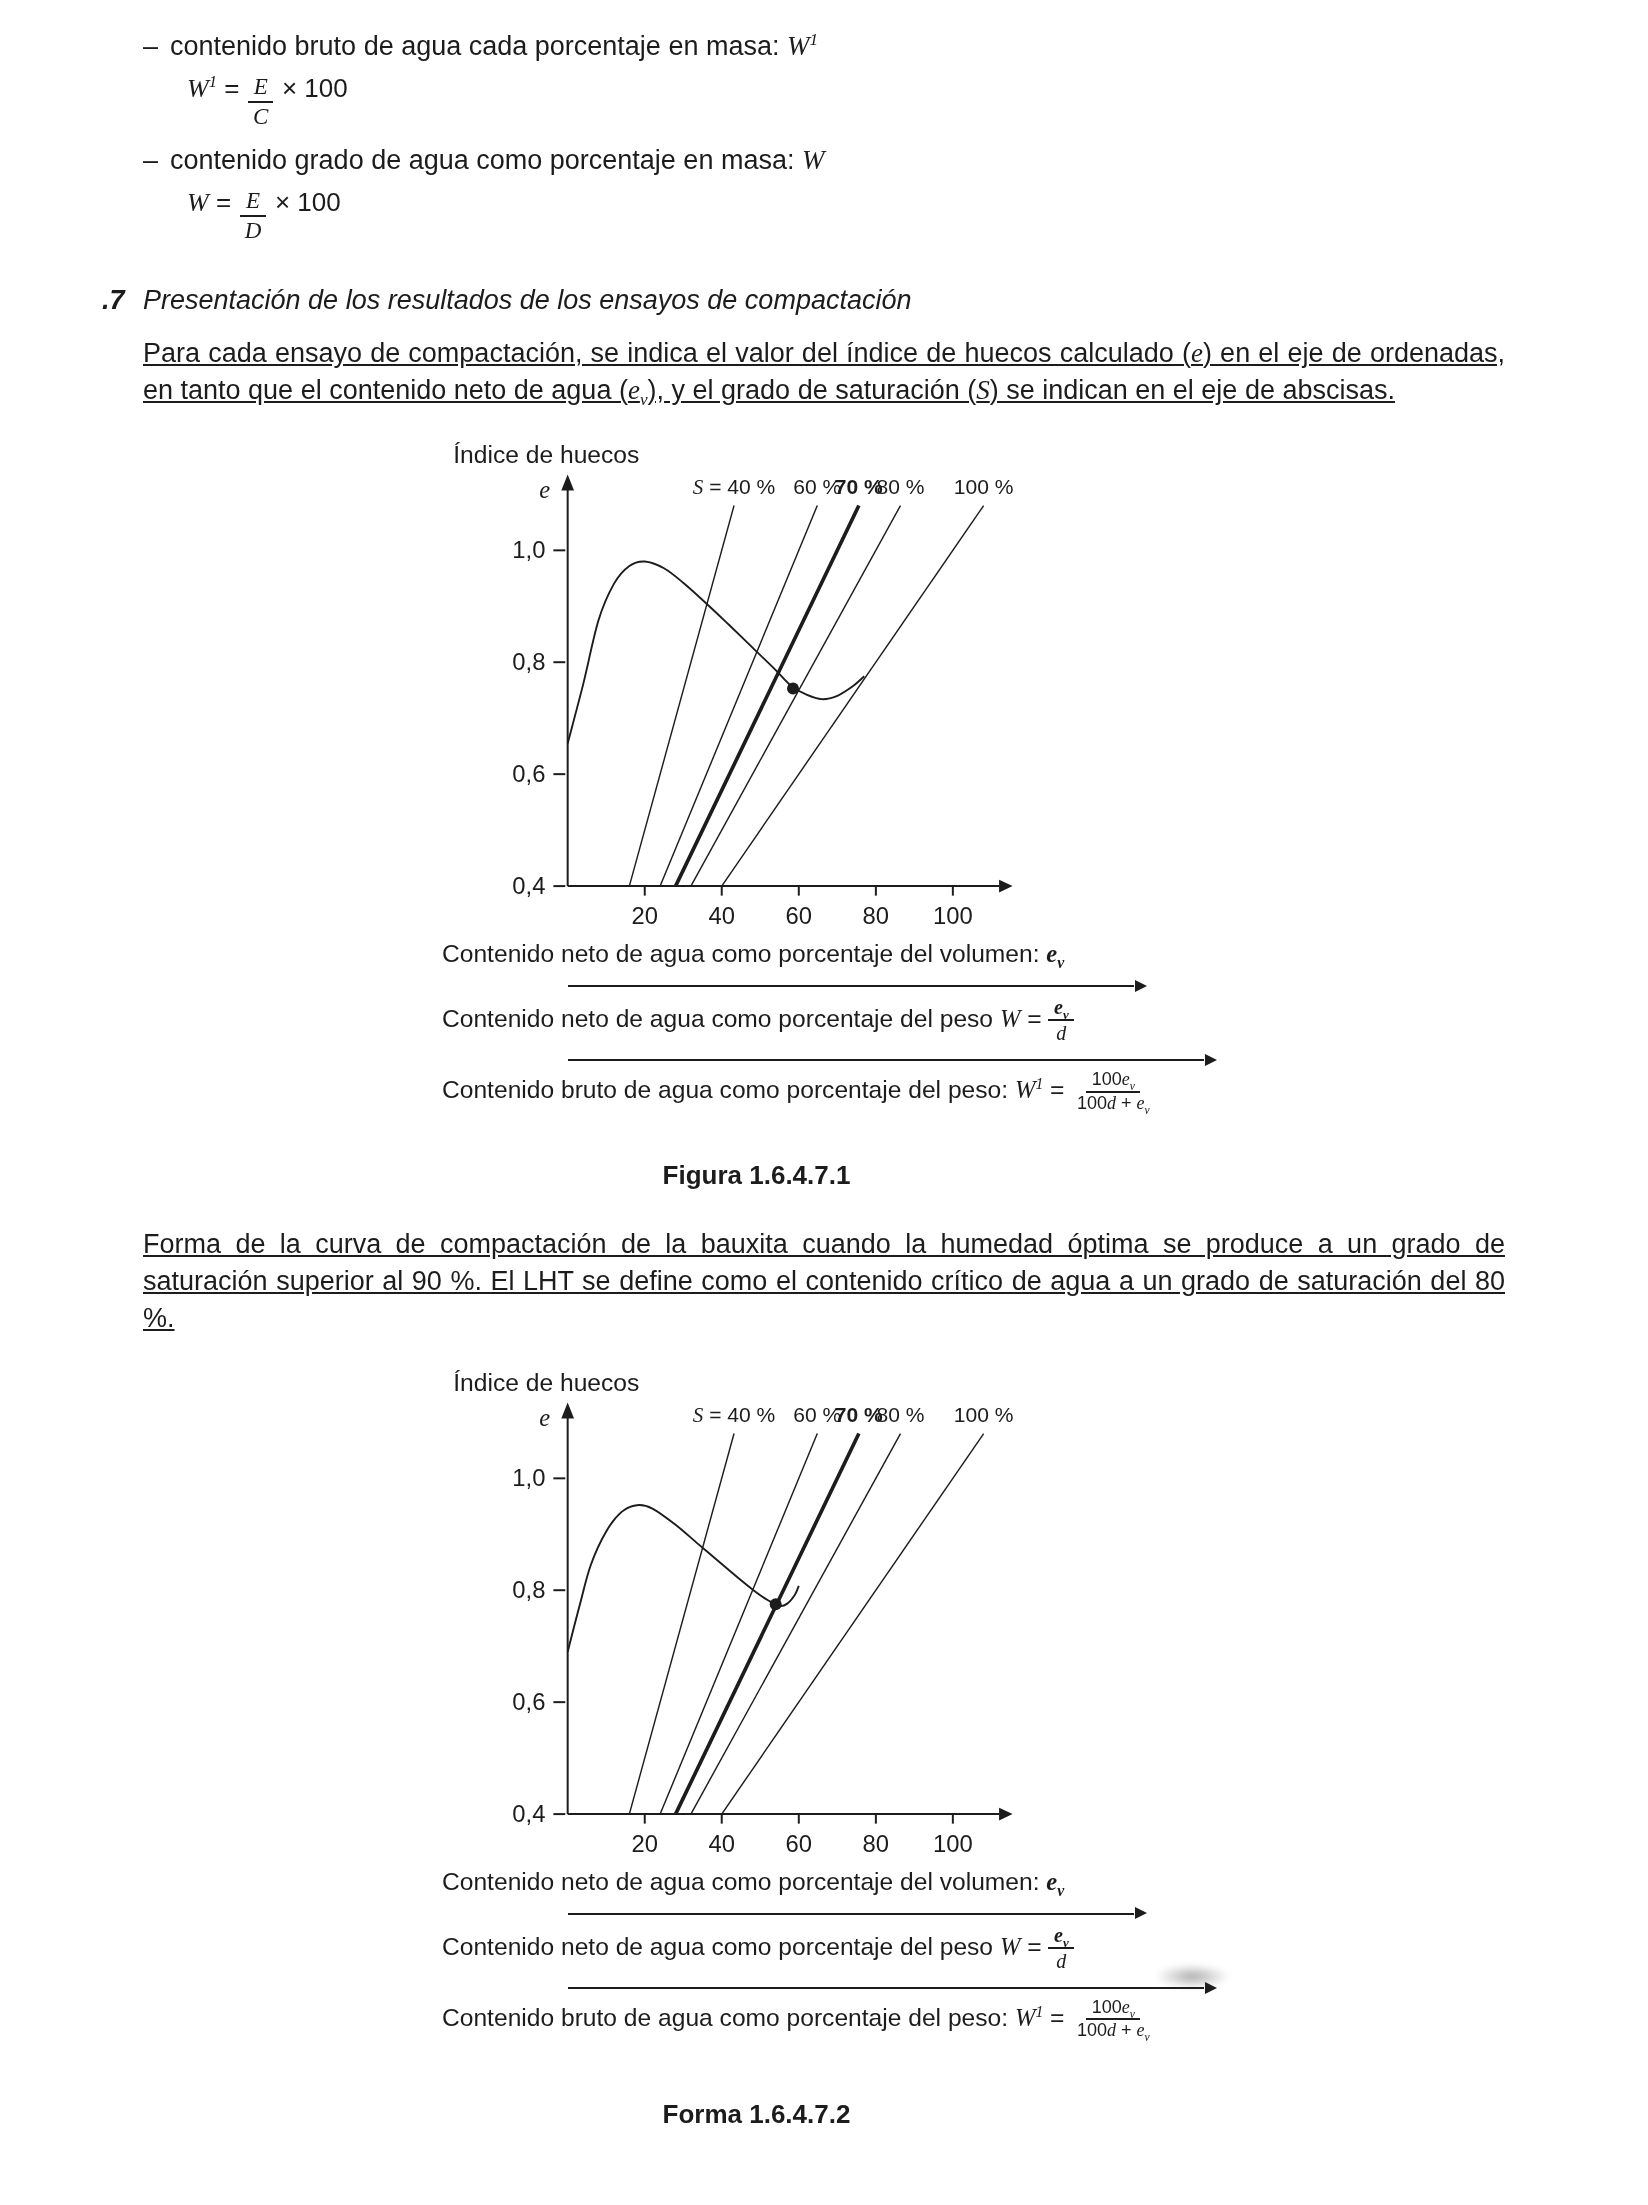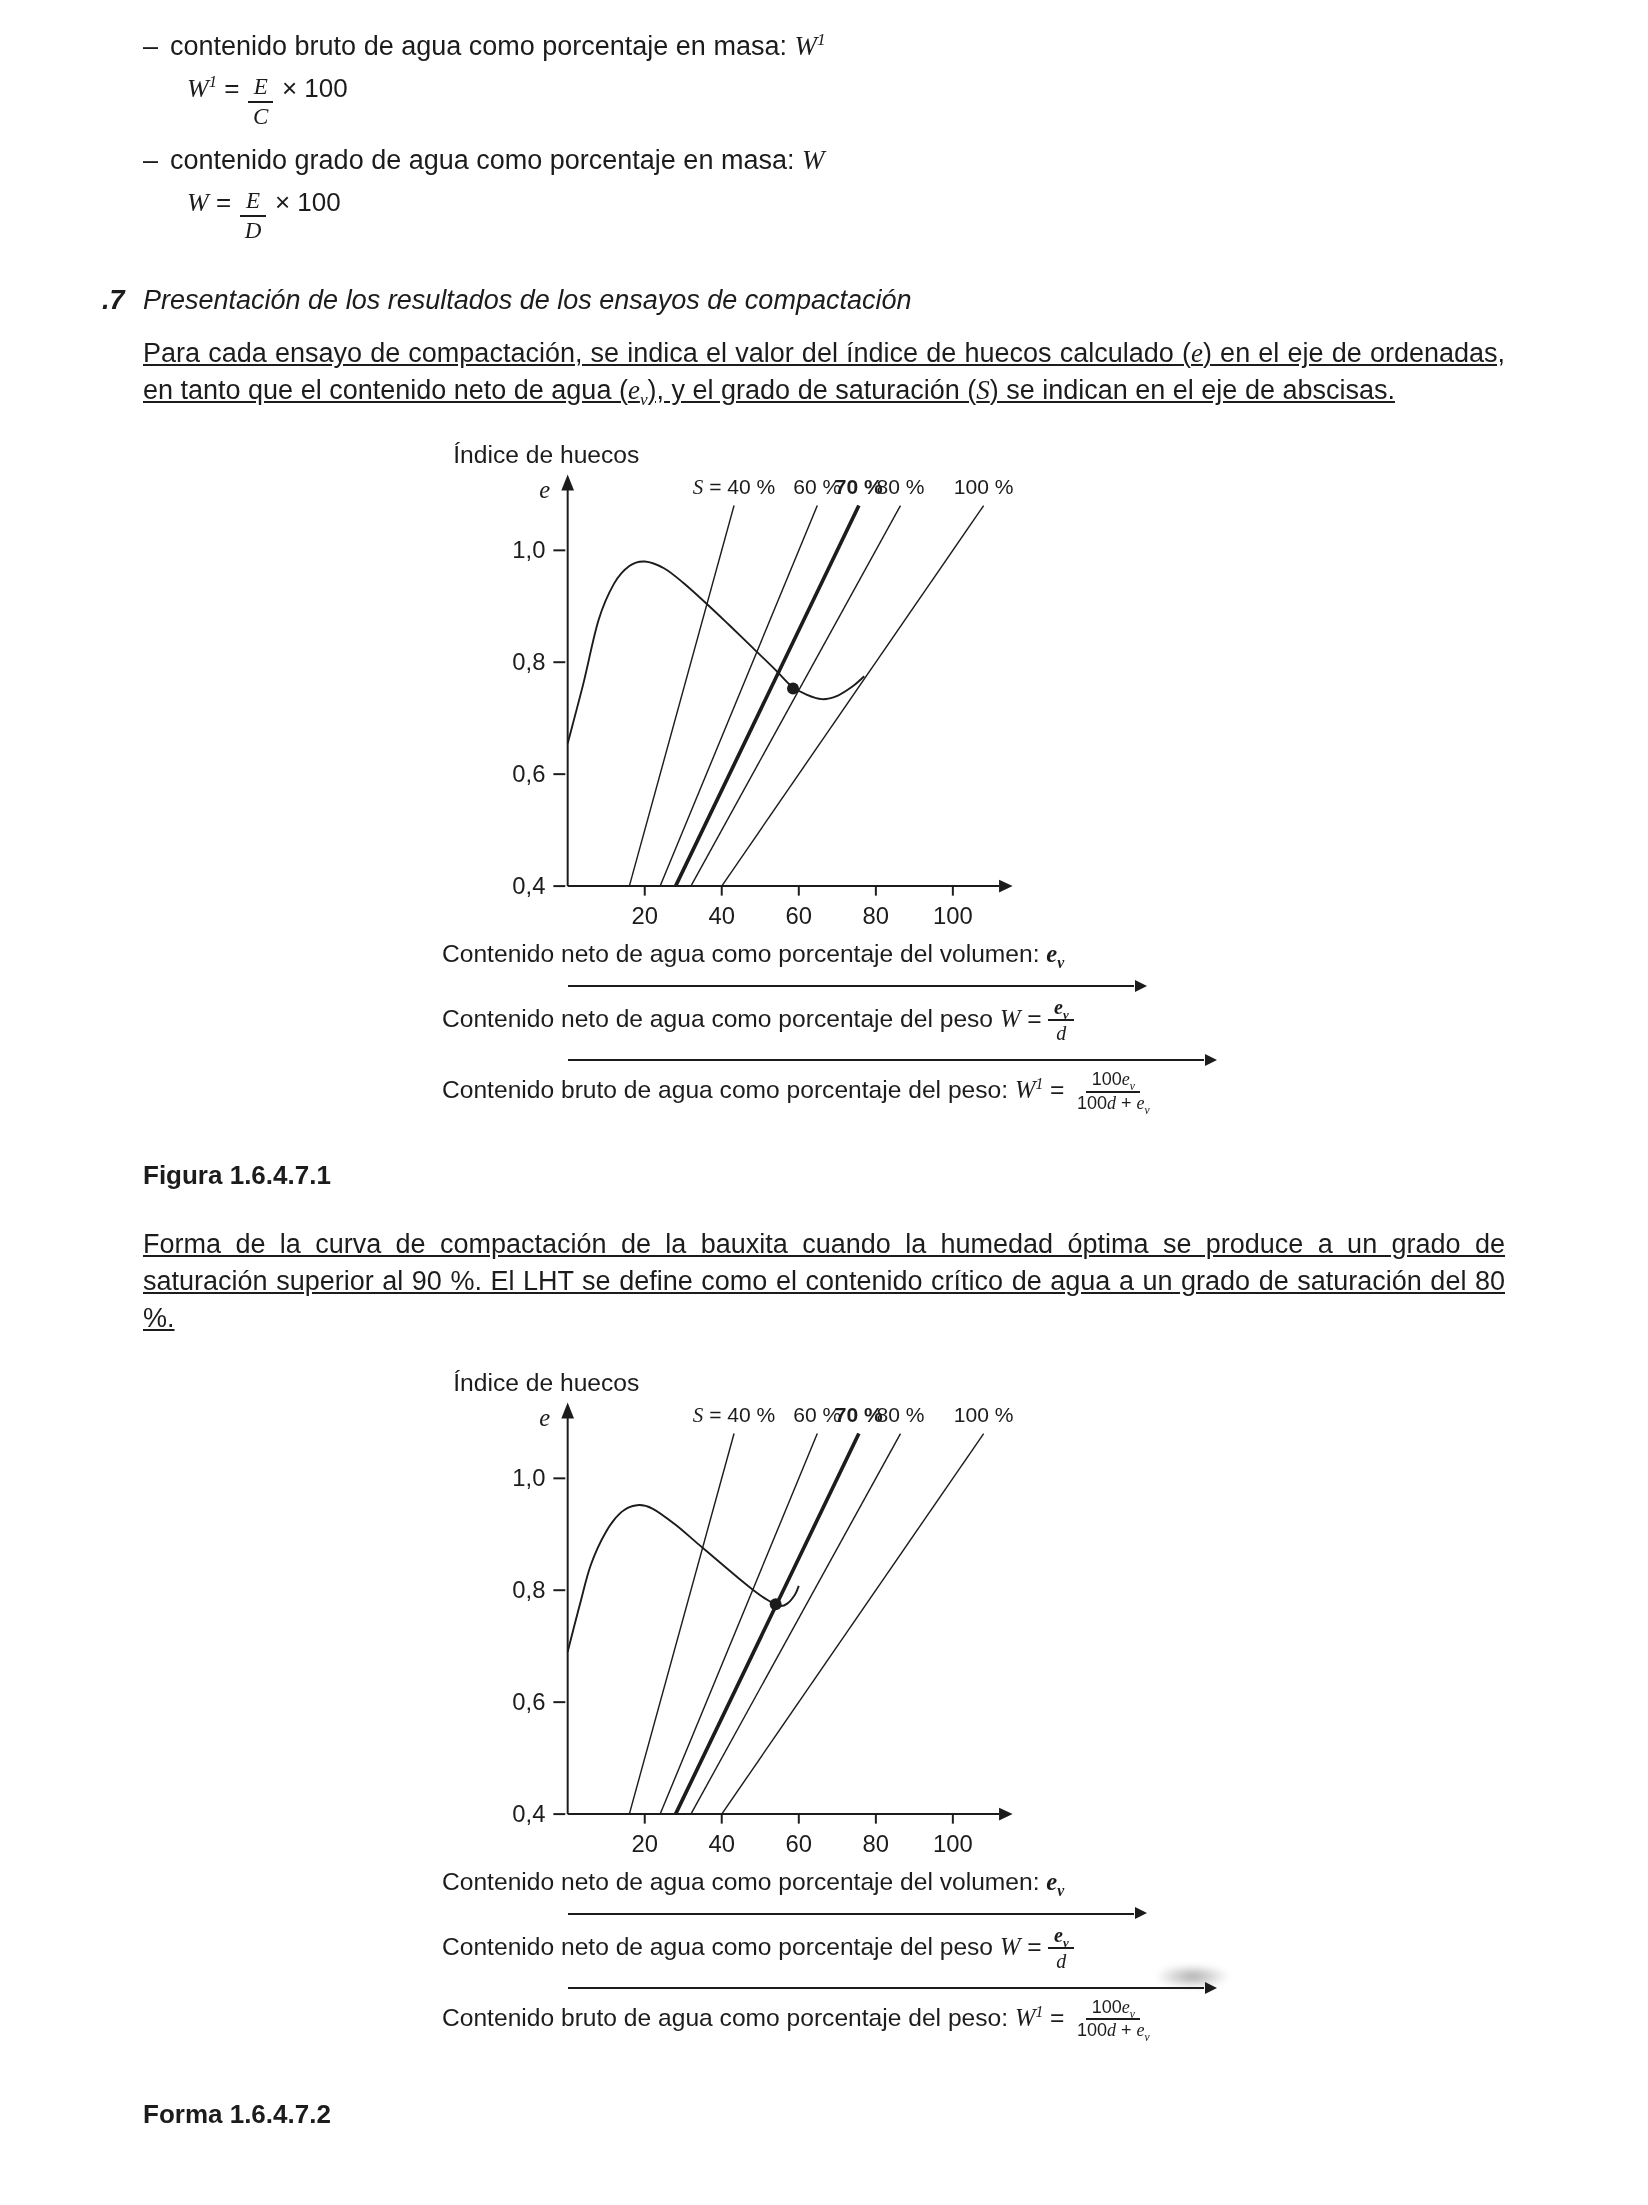--- a/index.html
+++ b/index.html
@@ -46,37 +46,37 @@
   .ffl{font-size:24.6px;margin-top:8px;line-height:33px;white-space:nowrap;}
   .ffrac{font-size:20px;line-height:1.15;justify-content:center;}
   .ffrac2{font-size:18px;line-height:1.15;}
   .f-arrow{position:relative;height:0;border-top:2px solid #1c1c1c;margin:14.3px 0 6.4px 126px;}
   .a1{width:566px;}
   .a2{width:636px;}
   .f-arrow::after{
     content:"";position:absolute;right:-12.7px;top:-7.1px;width:0;height:0;
     border-left:12.7px solid #1c1c1c;border-top:6.4px solid transparent;border-bottom:6.4px solid transparent;
   }
-  .caption{font-size:26px;font-weight:bold;margin:46px 135px 35px 0;}
+  .caption{font-size:26px;font-weight:bold;margin:46px 135px 35px 0;text-align:center;}
   .caption.last{margin-top:57px;}
   .smudge{
     position:absolute;left:699px;top:594px;width:103px;height:33px;pointer-events:none;
     background:radial-gradient(closest-side, rgba(70,70,70,0.45), rgba(70,70,70,0) 72%);
     filter:blur(3.2px);
   }
 </style>
 </head>
 <body>
 
 <div class="page">
   <div class="content">
 
     <div class="bullet-row">
       <span class="dash">–</span>
-      <span class="b-text"><span>contenido bruto de agua como porcentaje en masa: </span><span class="rt-i">W</span><span class="rt-supi">1</span></span>
+      <span class="b-text"><span>contenido bruto de agua cada porcentaje en masa: </span><span class="rt-i">W</span><span class="rt-supi">1</span></span>
     </div>
     <div class="formula-row">
       <span><span class="rt-i">W</span><span class="rt-supi">1</span><span> = </span></span>
       <span class="frac">
         <span class="num"><span class="rt-i">E</span></span>
         <span class="den"><span class="rt-i">C</span></span>
       </span>
       <span><span>× 100</span></span>
     </div>
 

